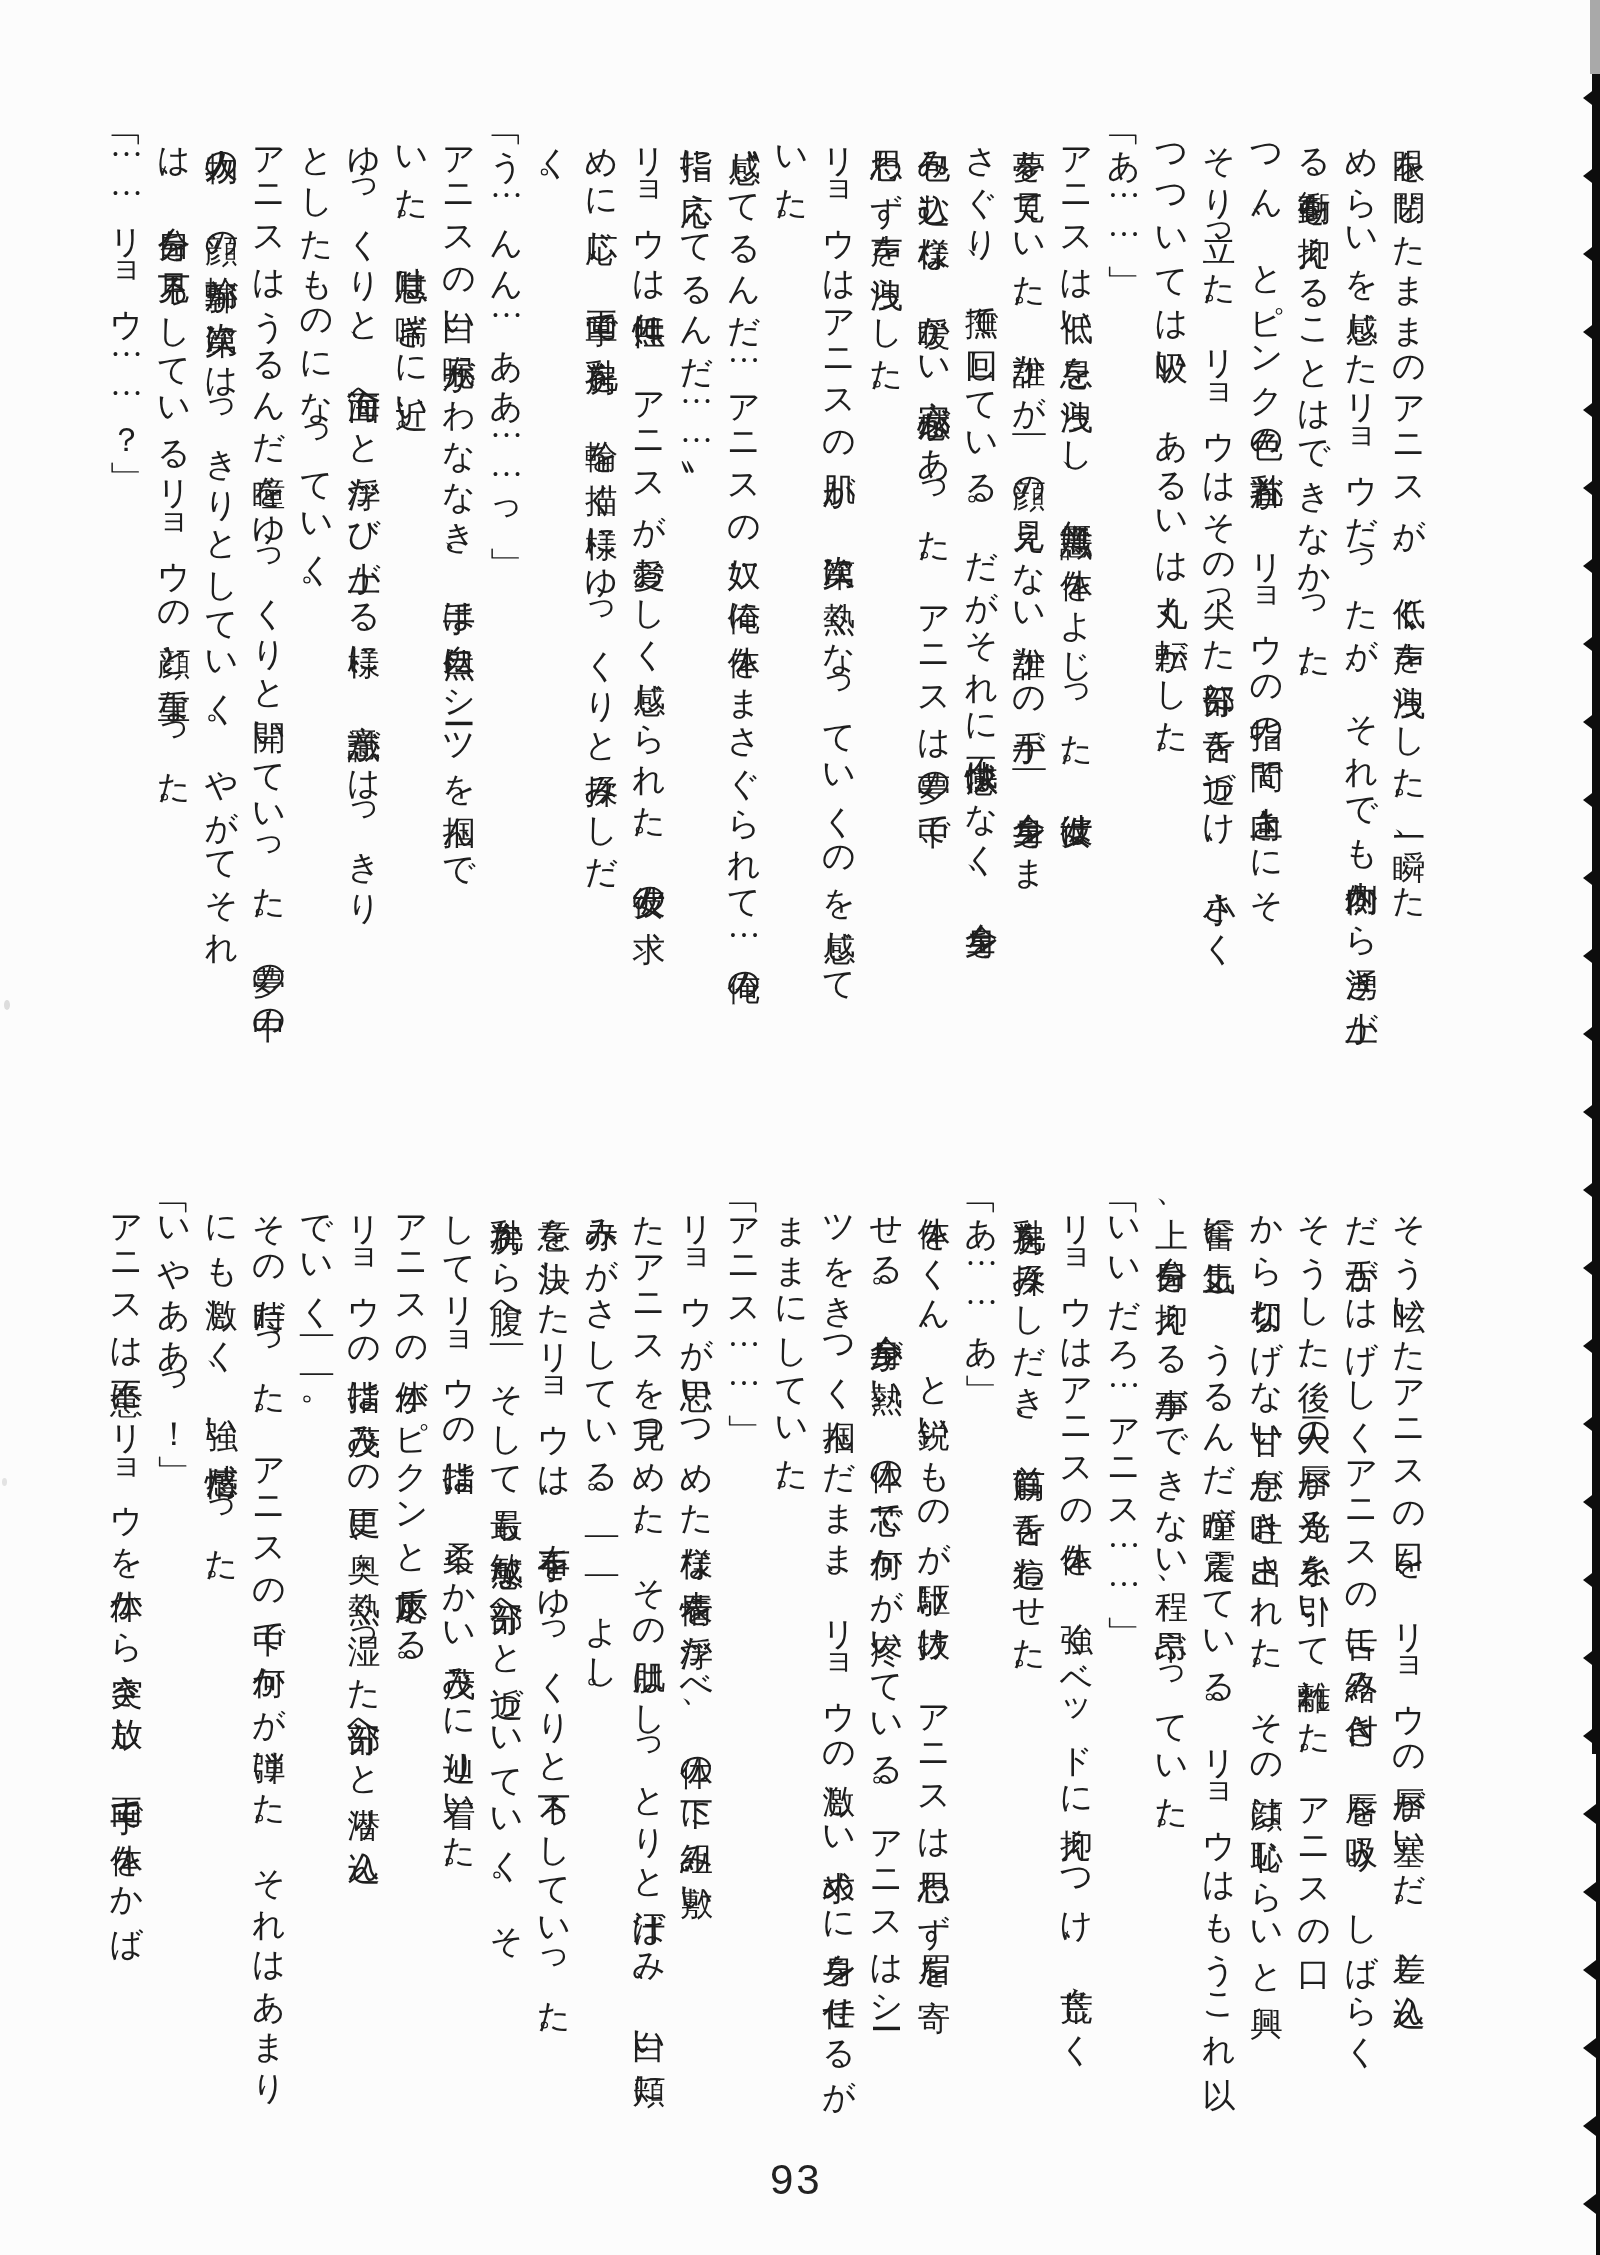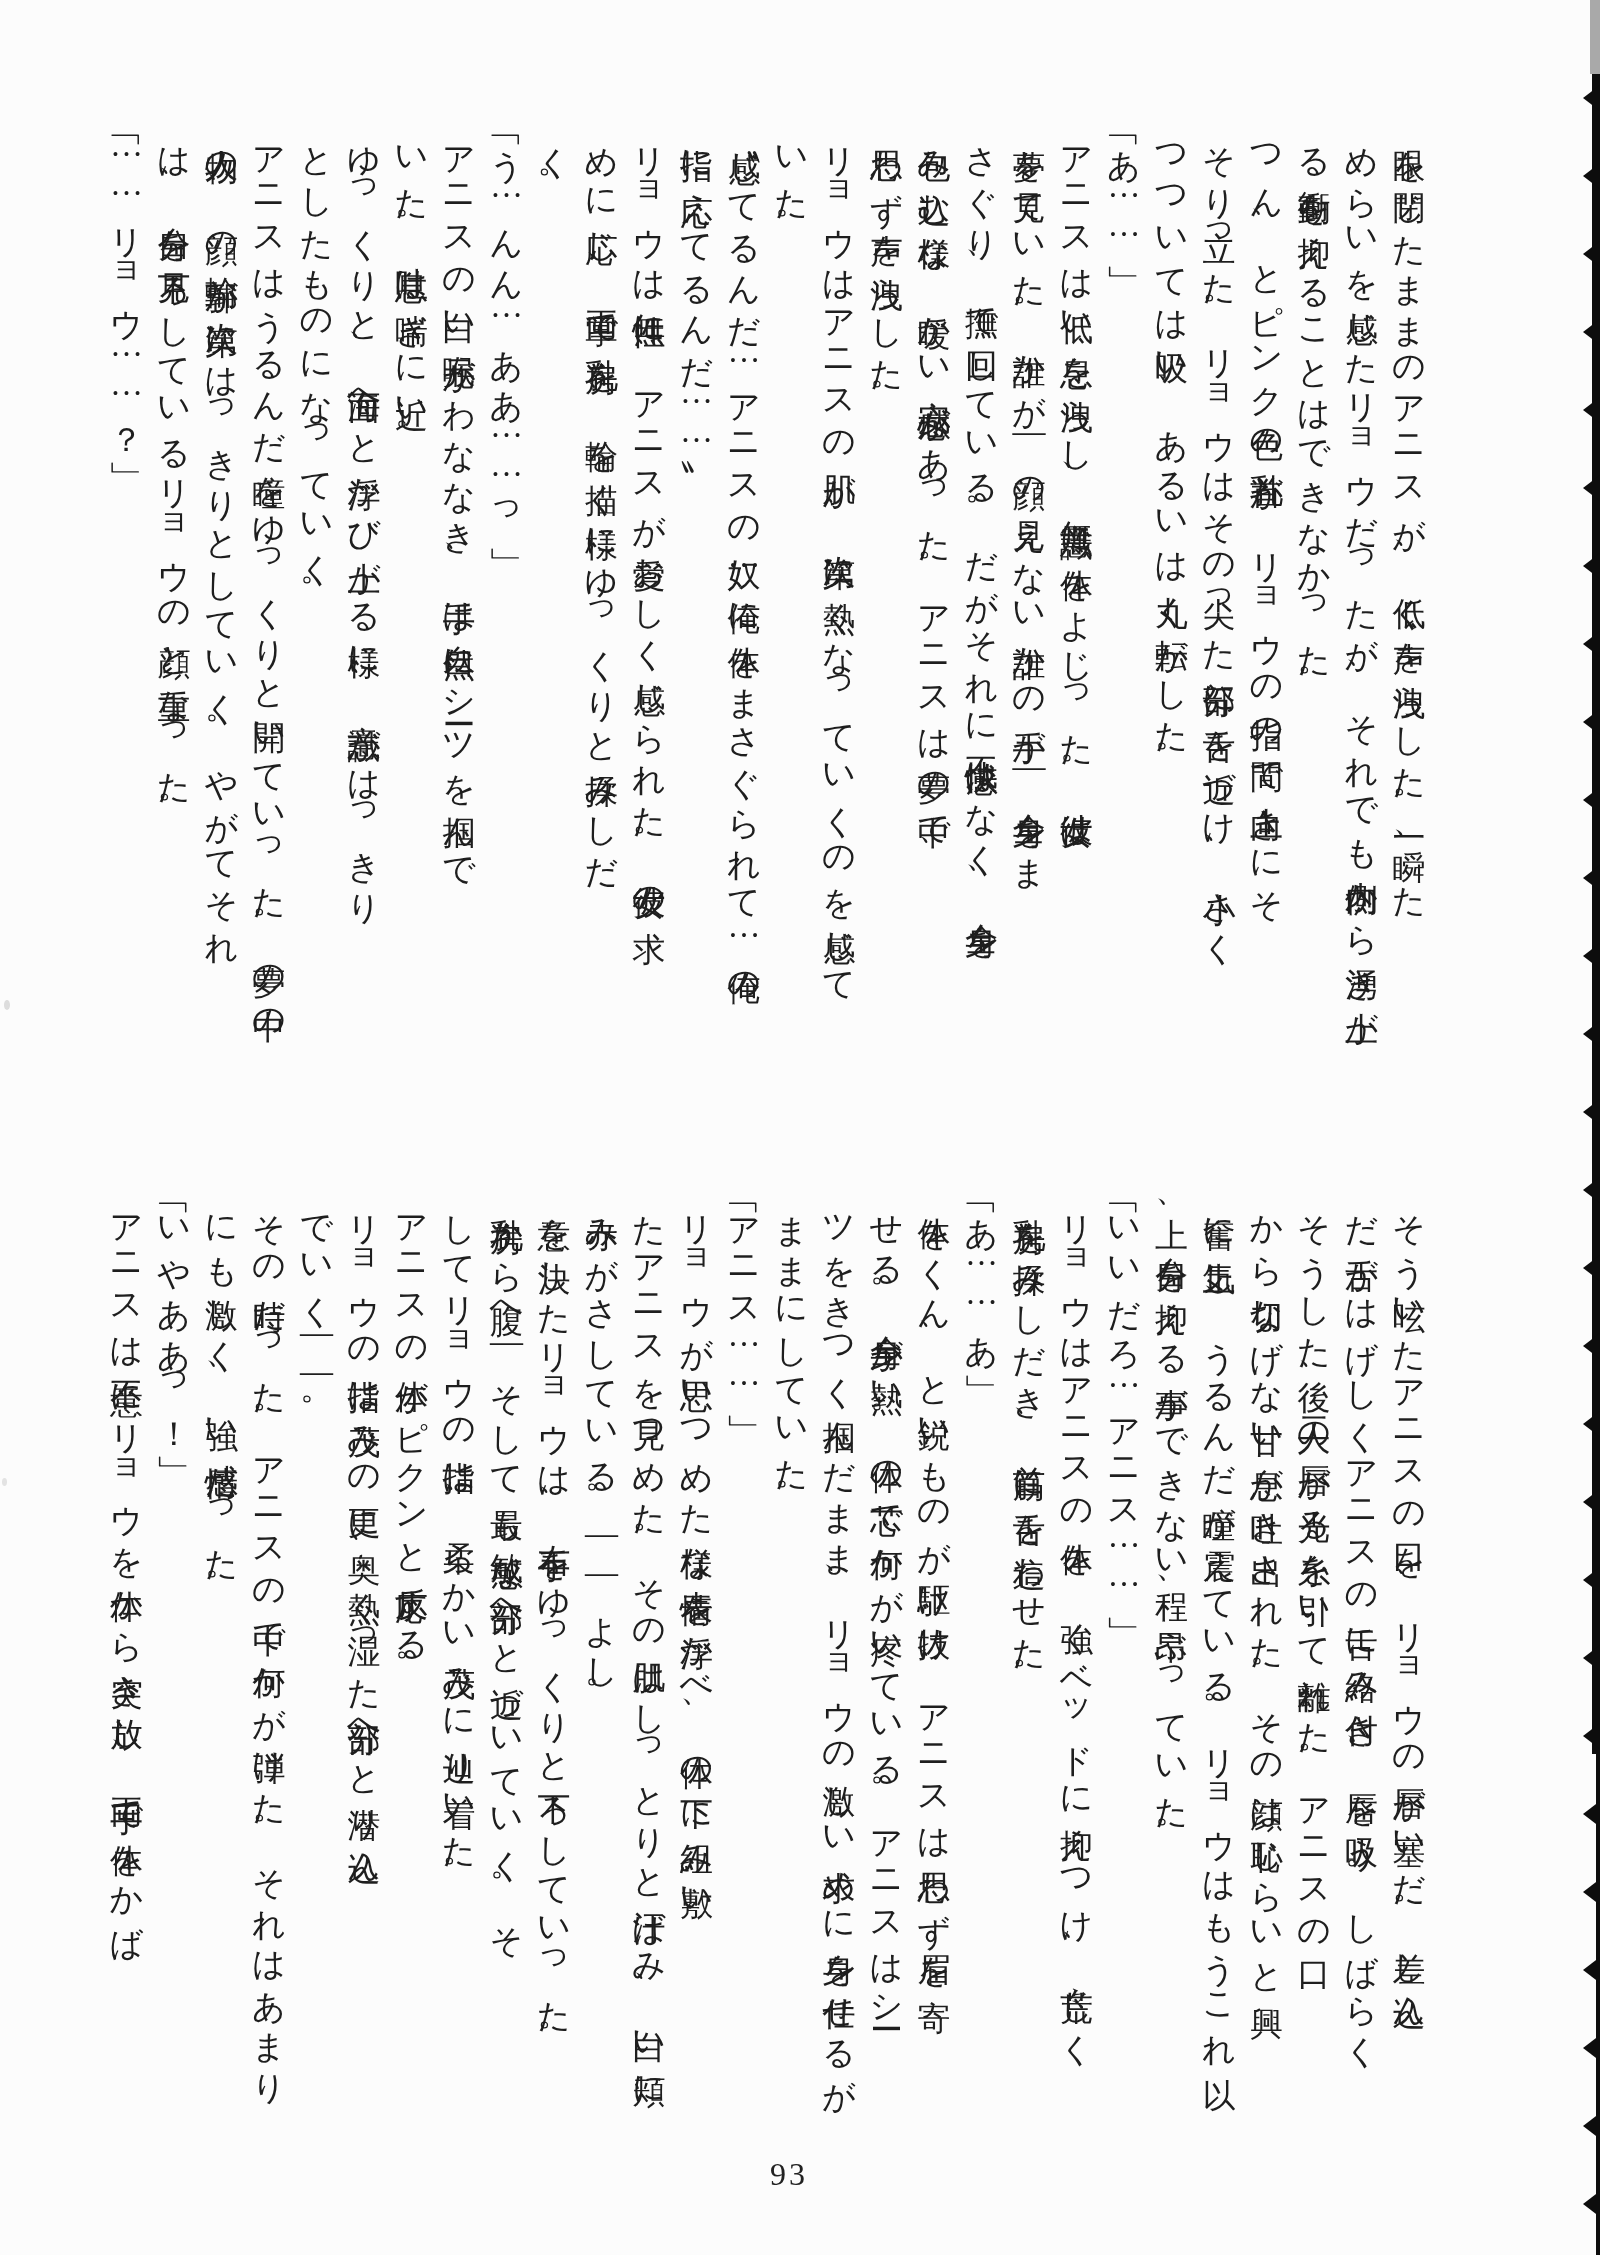--- a/index.html
+++ b/index.html
@@ -19,24 +19,24 @@
     font-size:33px;
     letter-spacing:3px;
     line-height:47.5px;
   }
   .vblock .tcol{display:block;}
   #block-top{top:124px;height:985px;}
   #block-bottom{top:1192px;height:1020px;}
   .pagenum{
     position:absolute;
     left:770px;top:2156px;
-    font-size:32px;
+    font-size:42px;
     letter-spacing:3px;
     color:#222;
-    font-family:Liberation Serif, serif;
+    font-family:Liberation Sans, sans-serif;
   }
   .film-strip{
     position:absolute;
     top:0;right:0;width:30px;height:2255px;
   }
   .smudge{position:absolute;background:#bdbdbd;border-radius:50%;}
 </style>
 </head>
 <body>
 

